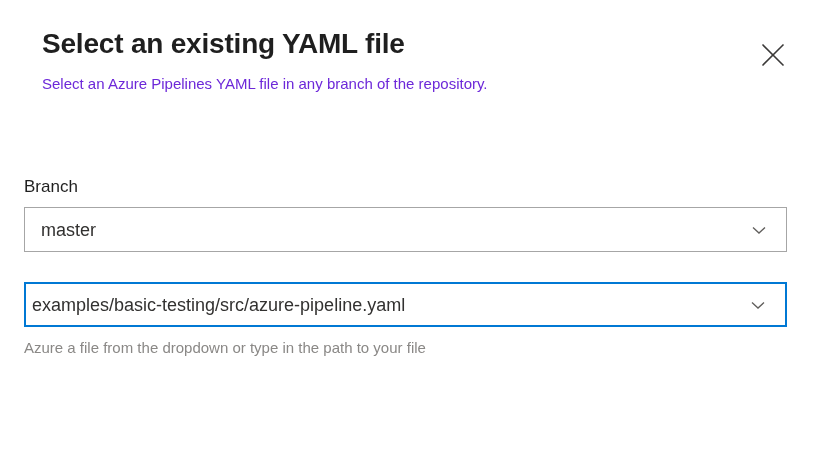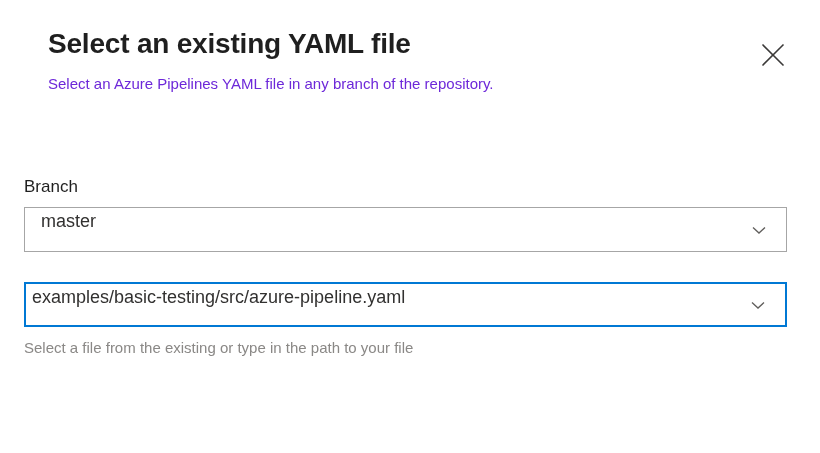--- a/index.html
+++ b/index.html
@@ -20,21 +20,21 @@
     width: 820px;
     height: 453px;
     box-sizing: border-box;
     padding: 0;
     background: #ffffff;
   }
 
   
   .header {
     position: absolute;
-    left: 48px;
+    left: 42px;
     top: 26px;
     width: 700px;
   }
 
   .dialog-title {
     font-size: 28px;
     line-height: 36px;
     font-weight: 600;
     color: #1f1f1f;
     letter-spacing: -0.2px;
@@ -95,21 +95,21 @@
   }
 
   .combo {
     position: relative;
     box-sizing: border-box;
     width: 763px;
     height: 45px;
     background: #ffffff;
     border: 1px solid #a6a6a6;
     display: flex;
-    align-items: flex-start;
+    align-items: center;
     cursor: pointer;
   }
 
   .combo.focused {
     border: 2px solid #0078d4;
   }
 
   .combo-value {
     flex: 1 1 auto;
     padding-left: 16px;
@@ -185,17 +185,17 @@
 
     <div class="field">
       <div class="combo focused">
         <input class="combo-value" type="text" value="examples/basic-testing/src/azure-pipeline.yaml" style="">
         <span class="combo-chevron">
           <svg width="20" height="20" viewBox="0 0 20 20" aria-hidden="true">
             <polyline points="4,7.5 10,13 16,7.5" fill="none" stroke="#605e5c" stroke-width="1.3"></polyline>
           </svg>
         </span>
       </div>
-      <div class="field-hint">Select a file from the existing or type in the path to your file</div>
+      <div class="field-hint">Azure a file from the dropdown or type in the path to your file</div>
     </div>
 
   </div>
 </div>
 
 </body></html>

